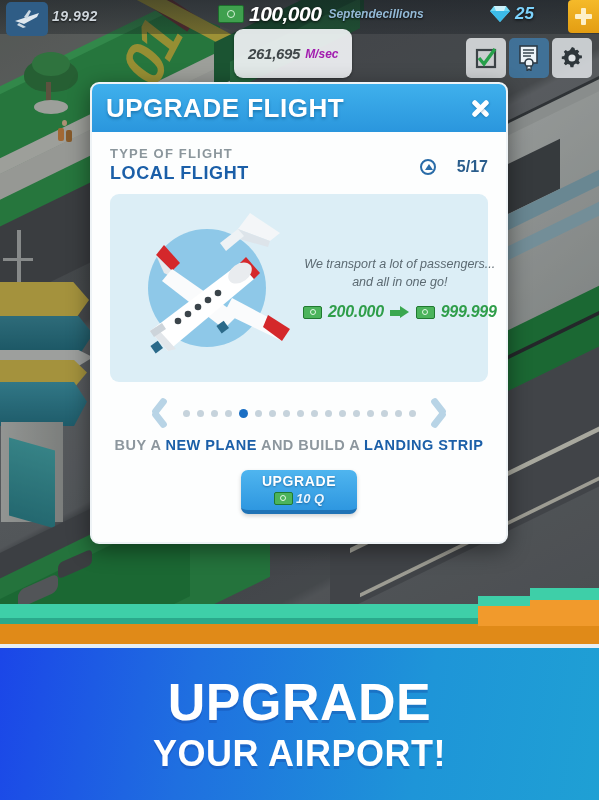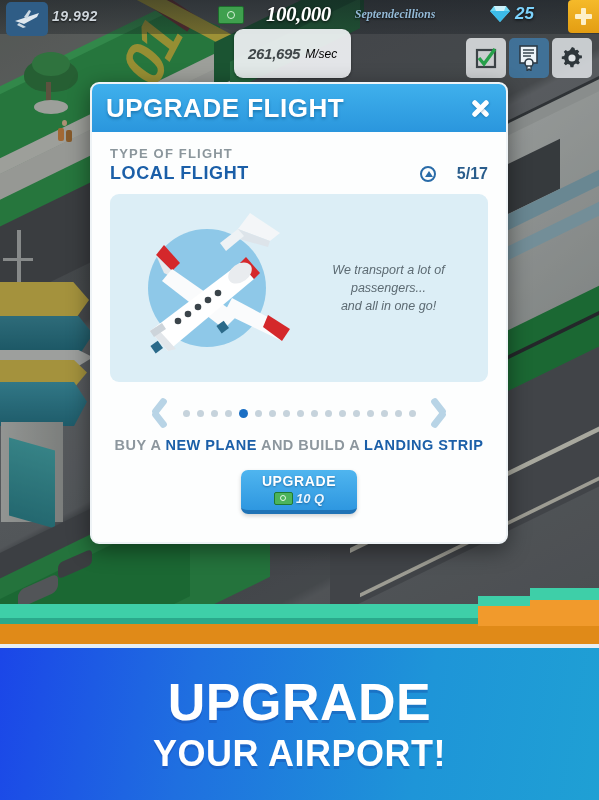--- a/index.html
+++ b/index.html
@@ -119,36 +119,36 @@
   
   .hud { position:absolute; left:0; top:0; width:564px; height:80px; z-index:60; }
   .hud-bar { position:absolute; left:0; top:0; width:599px; height:34px;
      background:linear-gradient(180deg, rgba(18,24,30,0.55), rgba(18,24,30,0.32)); }
   .plane-badge { position:absolute; left:6px; top:2px; width:42px; height:34px;
      background:#2f5d86; border-radius:5px; display:flex; align-items:center; justify-content:center; }
   .plane-badge svg { width:30px; height:24px; }
   .plane-count { position:absolute; left:52px; top:8px; font-size:14px; color:#cfd6dc;
      font-style:italic; font-weight:bold; text-shadow:0 1px 2px rgba(0,0,0,.7); letter-spacing:0.5px;}
 
-  .money-wrap { position:absolute; left:218px; top:2px; display:flex; align-items:center; gap:22px;font-family:Liberation Serif, serif; }
+  .money-wrap { position:absolute; left:218px; top:2px; display:flex; align-items:center; gap:5px; }
   .cash-icon { width:26px; height:18px; position:relative; }
   .cash-icon .bill { position:absolute; inset:0; background:#3fa04e; border:1.5px solid #1d6b2c;
      border-radius:2px; }
   .cash-icon .circ { position:absolute; left:50%; top:50%; transform:translate(-50%,-50%);
      width:8px; height:8px; border:1.5px solid #d6f3d8; border-radius:50%; }
   .money-val { font-size:21px; font-weight:bold; font-style:italic; color:#fff;
      text-shadow:0 1px 3px rgba(0,0,0,.8); letter-spacing:-0.5px; }
   .money-unit { font-size:12px; font-weight:bold; font-style:italic; color:#93b9d6;
      text-shadow:0 1px 2px rgba(0,0,0,.8); margin-left:2px; }
 
   .rate-pill { position:absolute; left:234px; top:29px; padding:16px 14px; border-radius:9px;
      background:rgba(241,243,245,0.92); display:flex; align-items:center; gap:5px;
      box-shadow:0 1px 3px rgba(0,0,0,.4); }
   .rate-val { font-size:15px; font-weight:bold; font-style:italic; color:#3f4649; letter-spacing:-0.3px;}
-  .rate-unit { font-size:12px; font-weight:normal; font-style:italic; color:#000000; }
+  .rate-unit { font-size:12px; font-weight:bold; font-style:italic; color:#a21caf; }
 
   .gem-wrap { position:absolute; left:489px; top:4px; display:flex; align-items:center; gap:4px; }
   .gem { width:22px; height:18px; }
   .gem-val { font-size:17px; font-weight:bold; font-style:italic; color:#7dd3fc;
      text-shadow:0 1px 3px rgba(0,0,0,.8); }
   .plus-btn { position:absolute; left:568px; top:0px; width:31px; height:33px;
      background:linear-gradient(180deg,#f5ba2a,#e39d12); border-radius:4px 0 0 4px;
      display:flex; align-items:center; justify-content:center; }
   .plus-btn::before { content:""; position:absolute; width:17px; height:5px;
      background:#fdf0c8; border-radius:1px; }
@@ -176,21 +176,21 @@
      width:21px; height:5px; background:#fff; border-radius:2px;
      box-shadow:0 1px 2px rgba(0,70,120,.35); }
   .close-x::before { transform:rotate(45deg); }
   .close-x::after { transform:rotate(-45deg); }
 
   .modal-body { padding:14px 18px 0 18px; }
   .type-row { display:flex; justify-content:space-between; align-items:flex-start; }
   .type-label { font-size:13px; font-weight:bold; color:#8b969c; letter-spacing:1.2px; }
   .type-name { font-size:18px; font-weight:bold; color:#1b5fa8; letter-spacing:0.6px;
      margin-top:2px; }
-  .level-badge { display:flex; align-items:center; gap:21px; margin-top:19px; }
+  .level-badge { display:flex; align-items:center; gap:21px; margin-top:12px; }
   .lvl-circ { width:16px; height:16px; border-radius:50%; border:2px solid #2a6ca8;
      position:relative; }
   .lvl-circ::after { content:""; position:absolute; left:3.5px; top:3px; width:0; height:0;
      border-left:4px solid transparent; border-right:4px solid transparent;
      border-bottom:6px solid #2a6ca8; }
   .lvl-txt { font-size:16px; font-weight:bold; color:#2a5d8c; }
 
   .info-card { margin-top:10px; background:#dceef6; border-radius:9px; height:188px;
      display:flex; align-items:center; padding:0 8px; position:relative; }
   .plane-art { width:185px; height:175px; position:relative; flex:0 0 auto; }
@@ -432,20 +432,33 @@
           <circle cx="98" cy="90" r="3.3" fill="#3b444a"></circle>
           <path d="M30 128 L42 120 L46 126 L34 134 Z" fill="#cdd4da"></path>
           <rect x="32" y="140" width="9" height="9" fill="#2b6a8a" transform="rotate(-36 36 144)"></rect>
           <rect x="98" y="120" width="9" height="9" fill="#2b6a8a" transform="rotate(-36 102 124)"></rect>
         </svg>
       </div>
 
       <div class="info-right">
         <div class="desc-line">We transport a lot of passengers...</div>
         <div class="desc-line">and all in one go!</div>
+        <div class="cost-row">
+          <div class="cash-sm">
+            <div class="bill"></div>
+              <div class="circ"></div>
+          </div>
+          <div class="cost-val">200.000</div>
+          <div class="arrow-r"></div>
+          <div class="cash-sm">
+            <div class="bill"></div>
+              <div class="circ"></div>
+          </div>
+          <div class="cost-val">999.999</div>
+        </div>
       </div>
     </div>
 
     <div class="carousel">
       <div class="car-arrow left">
         <span></span>
           <span></span>
       </div>
       <div class="dots" id="dots">
           <div class="dot"></div>

